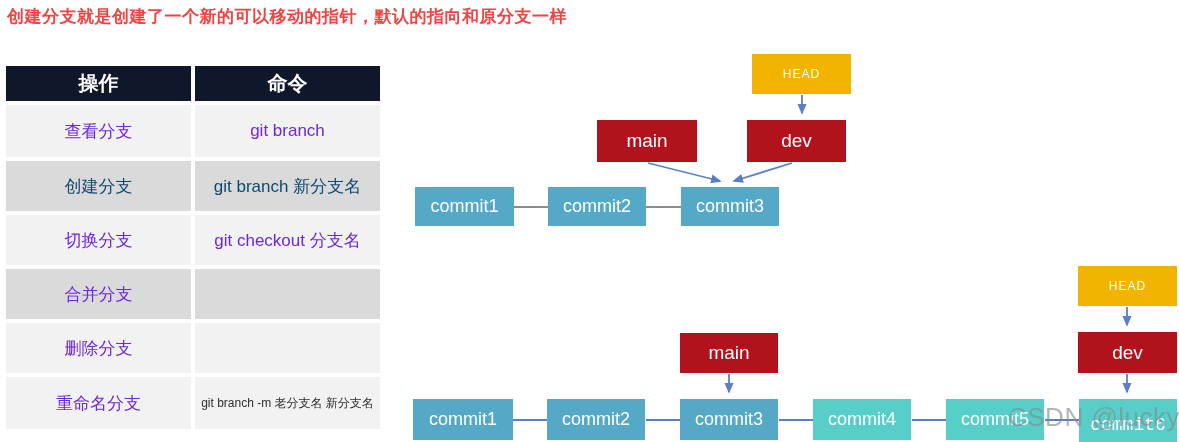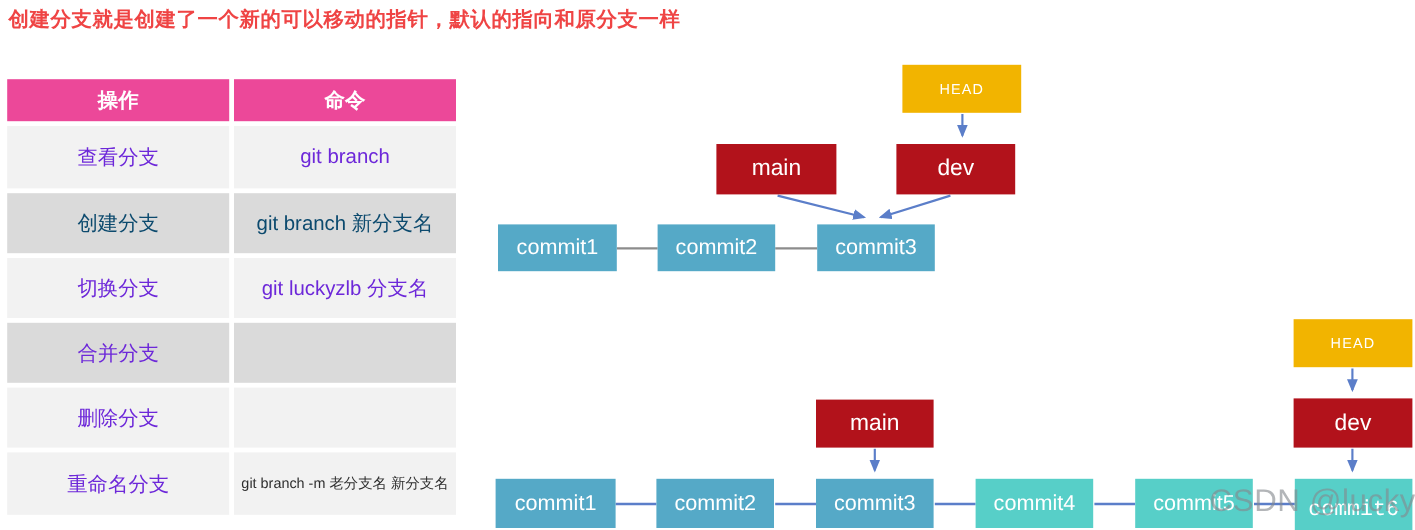--- a/index.html
+++ b/index.html
@@ -11,22 +11,22 @@
   
   .page-title {
     position:absolute; left:7px; top:5px;
     font-size:17px; font-weight:600; color:#ef4444; letter-spacing:0.5px;
     white-space:nowrap;
   }
   
   .gtable { position:absolute; left:6px; top:66px; width:374px; }
   .thead { display:flex; gap:4px; height:35px; margin-bottom:4px; }
   .th {
-    flex:1; background:#ec4899; color:#ffffff;
-    font-size:17px; font-weight:bold;
+    flex:1; background:#0f172a; color:#ffffff;
+    font-size:20px; font-weight:bold;
     display:flex; align-items:center; justify-content:center;
   }
   .trow { display:flex; gap:4px; height:50px; margin-bottom:4px; }
   .trow.tall { height:52px; }
   .td {
     flex:1; display:flex; align-items:center; justify-content:center;
     font-size:17px; color:#6d28d9; text-align:center;
   }
   .light .td { background:#F2F2F2; }
   .dark  .td { background:#DADADA; }
@@ -80,21 +80,21 @@
   <div class="trow light tall">
     <div class="td">查看分支</div>
     <div class="td">git branch</div>
   </div>
   <div class="trow dark red-text">
     <div class="td">创建分支</div>
     <div class="td">git branch 新分支名</div>
   </div>
   <div class="trow light">
     <div class="td">切换分支</div>
-    <div class="td">git luckyzlb 分支名</div>
+    <div class="td">git checkout 分支名</div>
   </div>
   <div class="trow dark">
     <div class="td">合并分支</div>
     <div class="td"></div>
   </div>
   <div class="trow light">
     <div class="td">删除分支</div>
     <div class="td"></div>
   </div>
   <div class="trow light tall">

